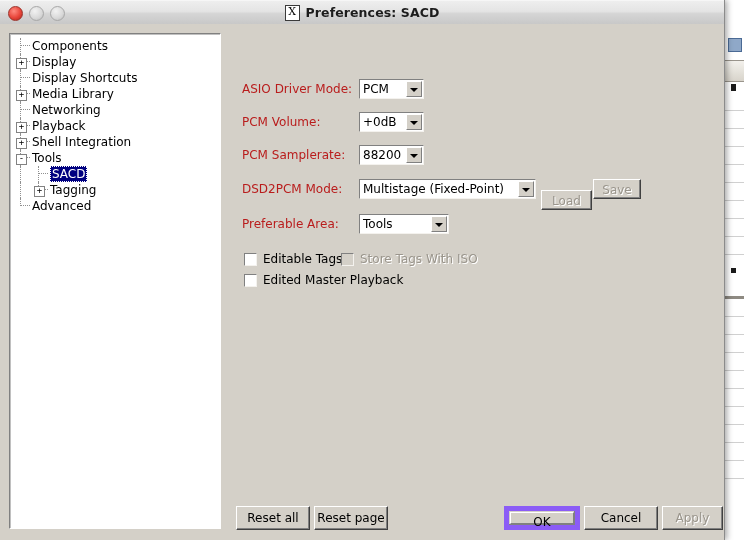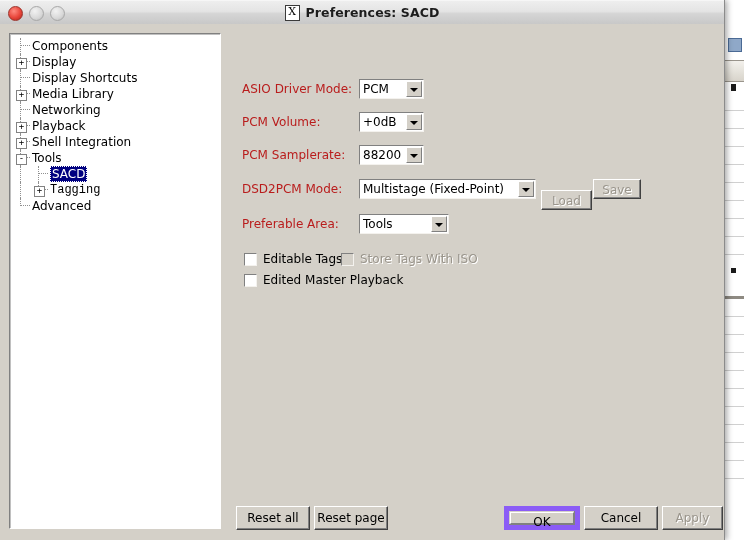--- a/index.html
+++ b/index.html
@@ -396,21 +396,21 @@
             <div class="vline" style="left: 10px; top: 0px; height: 16px;"></div>
             <div class="vline" style="left: 28px; top: 0px; height: 16px;"></div>
             <div class="dashes" style="left: 28px; width: 10px;"></div>
             <div class="tlabel sel" style="left: 40px;">SACD</div>
           </div>
           <div class="tnode">
             <div class="vline" style="left: 10px; top: 0px; height: 16px;"></div>
             <div class="vline" style="left: 28px; top: 0px; height: 8px;"></div>
             <div class="dashes" style="left: 28px; width: 10px;"></div>
             <div class="expander" style="left: 24px;">+</div>
-            <div class="tlabel" style="left: 40px; font-family: Liberation Mono, monospace;">Tagging</div>
+            <div class="tlabel" style="left: 40px;">Tagging</div>
           </div>
           <div class="tnode">
             <div class="vline" style="left: 10px; top: 0px; height: 8px;"></div>
             <div class="dashes" style="left: 10px; width: 10px;"></div>
             <div class="tlabel" style="left: 22px;">Advanced</div>
           </div>
         </div>
     </div>
 
     <div id="content">

